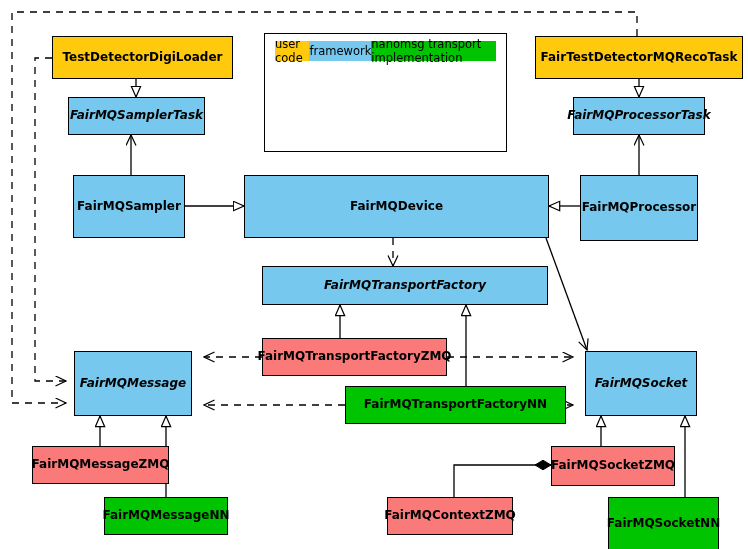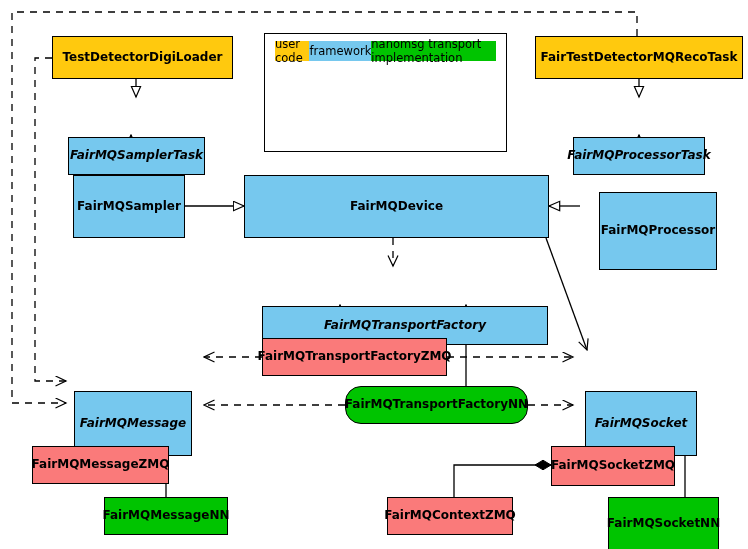--- a/index.html
+++ b/index.html
@@ -28,21 +28,21 @@
     display: flex;
     align-items: center;
     justify-content: center;
     text-align: center;
     font-size: 12px;
     font-weight: bold;
     color: #000000;
     line-height: 1.15;
     z-index: 3;
   }
-  .node.italic { font-style: italic; margin-top: 40px; }
+  .node.italic { font-style: italic; }
   .legend-box {
     position: absolute;
     box-sizing: border-box;
     border: 1px solid #000000;
     background: #ffffff;
     z-index: 4;
     display: flex;
     flex-direction: row;
     justify-content: space-around;
     padding: 7px 10px;
@@ -134,27 +134,27 @@
   <div class="node italic" style="left:68px; top:97px; width:137px; height:38px; background:#76C8EE;">FairMQSamplerTask</div>
 
   <div class="node" style="left:73px; top:175px; width:112px; height:63px; background:#76C8EE;">FairMQSampler</div>
 
   <div class="node" style="left:244px; top:175px; width:305px; height:63px; background:#76C8EE;">FairMQDevice</div>
 
   <div class="node" style="left:535px; top:36px; width:208px; height:43px; background:#FFC90E;">FairTestDetectorMQRecoTask</div>
 
   <div class="node italic" style="left:573px; top:97px; width:132px; height:38px; background:#76C8EE;">FairMQProcessorTask</div>
 
-  <div class="node" style="left:580px; top:192px; width:118px; height:78px; background:#76C8EE;margin-left:19px;">FairMQProcessor</div>
+  <div class="node" style="left:580px; top:175px; width:118px; height:66px; background:#76C8EE;">FairMQProcessor</div>
 
   <div class="node italic" style="left:262px; top:266px; width:286px; height:39px; background:#76C8EE;">FairMQTransportFactory</div>
 
   <div class="node" style="left:262px; top:338px; width:185px; height:38px; background:#FA7A7A;">FairMQTransportFactoryZMQ</div>
 
-  <div class="node" style="left:345px; top:386px; width:183px; height:38px; background:#00C400;border-radius:16px;">FairMQTransportFactoryNN</div>
+  <div class="node" style="left:345px; top:386px; width:221px; height:38px; background:#00C400;">FairMQTransportFactoryNN</div>
 
   <div class="node italic" style="left:74px; top:351px; width:118px; height:65px; background:#76C8EE;">FairMQMessage</div>
 
   <div class="node italic" style="left:585px; top:351px; width:112px; height:65px; background:#76C8EE;">FairMQSocket</div>
 
   <div class="node" style="left:32px; top:446px; width:137px; height:38px; background:#FA7A7A;">FairMQMessageZMQ</div>
 
   <div class="node" style="left:104px; top:497px; width:124px; height:38px; background:#00C400;">FairMQMessageNN</div>
 
   <div class="node" style="left:551px; top:446px; width:124px; height:40px; background:#FA7A7A;">FairMQSocketZMQ</div>

